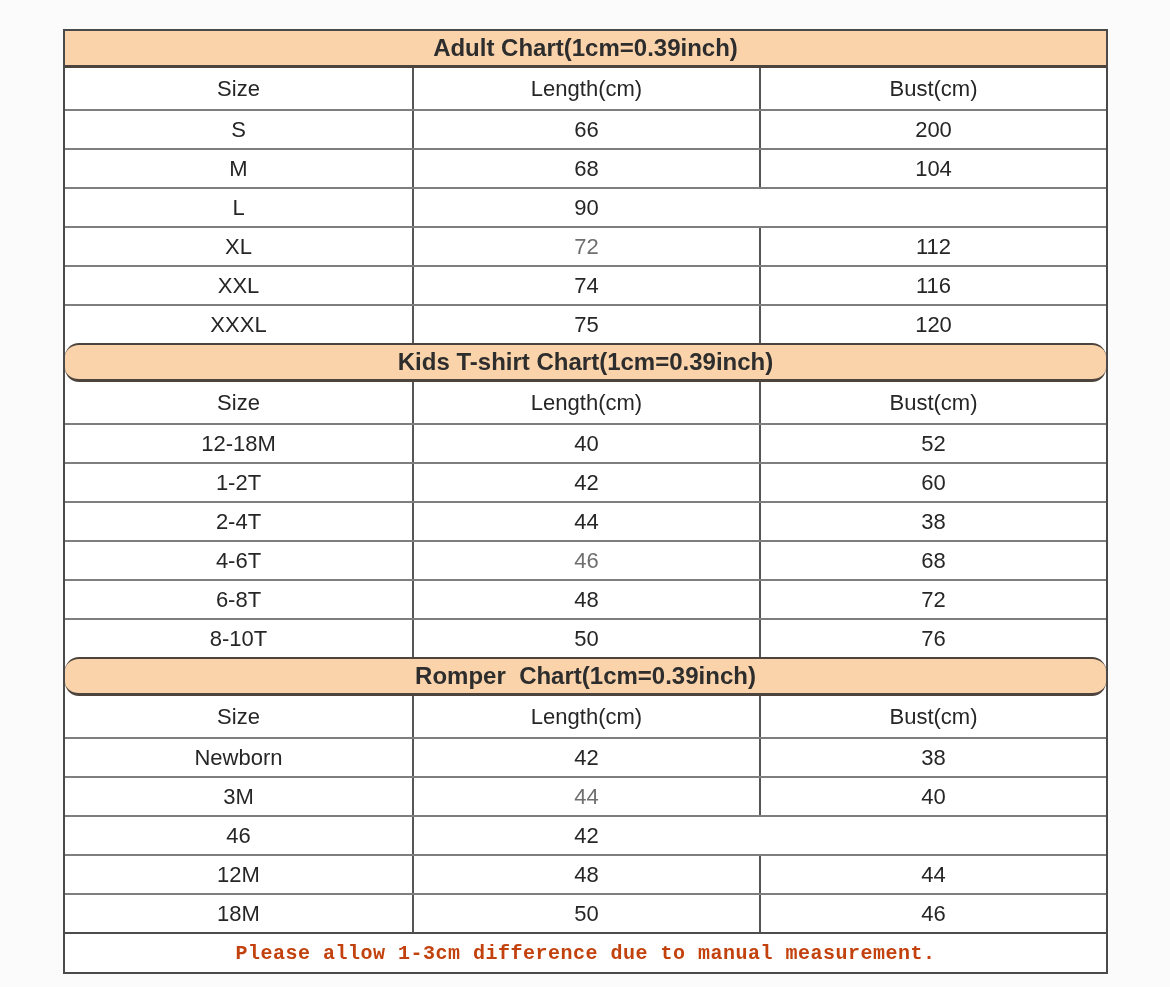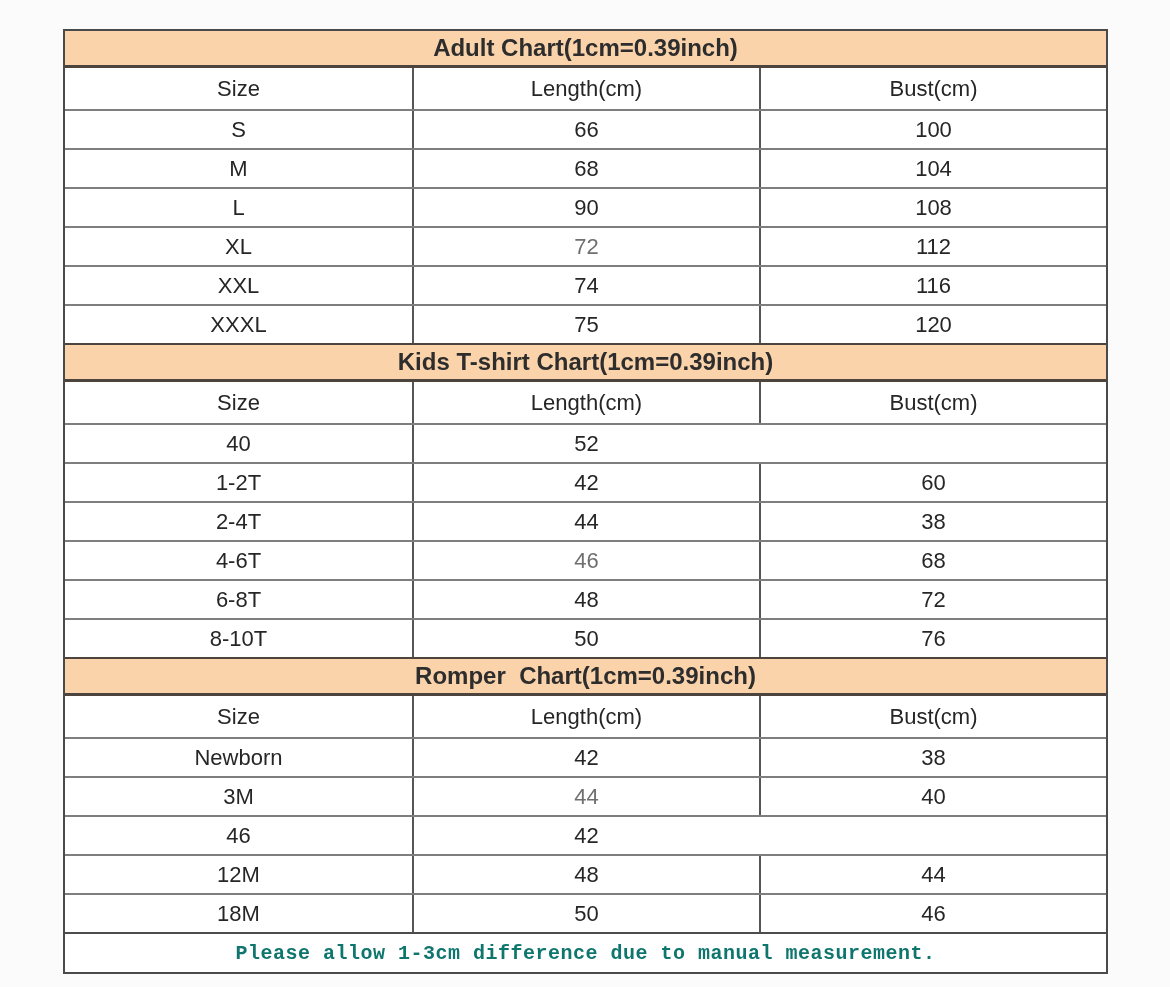--- a/index.html
+++ b/index.html
@@ -24,21 +24,21 @@
     background: #fbd3ab;
     border-bottom: 3px solid #4e443e;
     display: flex;
     align-items: center;
     justify-content: center;
     font-weight: bold;
     font-size: 24px;
     color: #2d2d2d;
     white-space: pre;
   }
-  .section:not(:first-child) .band { border-top: 2px solid #4e443e; }
+  .section:not(:first-child) .band { border-top: 2px solid #4e443e; border-radius: 14px; }
   .row {
     display: grid;
     grid-template-columns: 1fr 1fr 1fr;
     height: 37px;
   }
   .row + .row { border-top: 2px solid #7e7e7e; }
   .row.head { height: 41px; }
   .cell {
     display: flex;
     align-items: center;
@@ -50,49 +50,48 @@
   .footer {
     height: 38px;
     border-top: 2px solid #4c4c4c;
     display: flex;
     align-items: center;
     justify-content: center;
     font-family: "Liberation Mono", monospace;
     font-weight: bold;
     font-size: 20px;
     letter-spacing: 0.5px;
-    color: #0f766e;
+    color: #c2410c;
   }
 </style>
 </head>
 <body>
 
 <div class="size-chart">
 
   <div class="section">
     <div class="band">Adult Chart(1cm=0.39inch)</div>
     <div class="row head">
       <div class="cell">Size</div>
       <div class="cell">Length(cm)</div>
       <div class="cell">Bust(cm)</div>
     </div>
     <div class="row">
       <div class="cell">S</div>
       <div class="cell">66</div>
-      <div class="cell">100</div>
+      <div class="cell">200</div>
     </div>
     <div class="row">
       <div class="cell">M</div>
       <div class="cell">68</div>
       <div class="cell">104</div>
     </div>
     <div class="row">
       <div class="cell">L</div>
       <div class="cell">90</div>
-      <div class="cell">108</div>
     </div>
     <div class="row">
       <div class="cell">XL</div>
       <div class="cell muted">72</div>
       <div class="cell">112</div>
     </div>
     <div class="row">
       <div class="cell">XXL</div>
       <div class="cell">74</div>
       <div class="cell">116</div>
@@ -105,20 +104,21 @@
   </div>
 
   <div class="section">
     <div class="band">Kids T-shirt Chart(1cm=0.39inch)</div>
     <div class="row head">
       <div class="cell">Size</div>
       <div class="cell">Length(cm)</div>
       <div class="cell">Bust(cm)</div>
     </div>
     <div class="row">
+      <div class="cell">12-18M</div>
       <div class="cell">40</div>
       <div class="cell">52</div>
     </div>
     <div class="row">
       <div class="cell">1-2T</div>
       <div class="cell">42</div>
       <div class="cell">60</div>
     </div>
     <div class="row">
       <div class="cell">2-4T</div>

